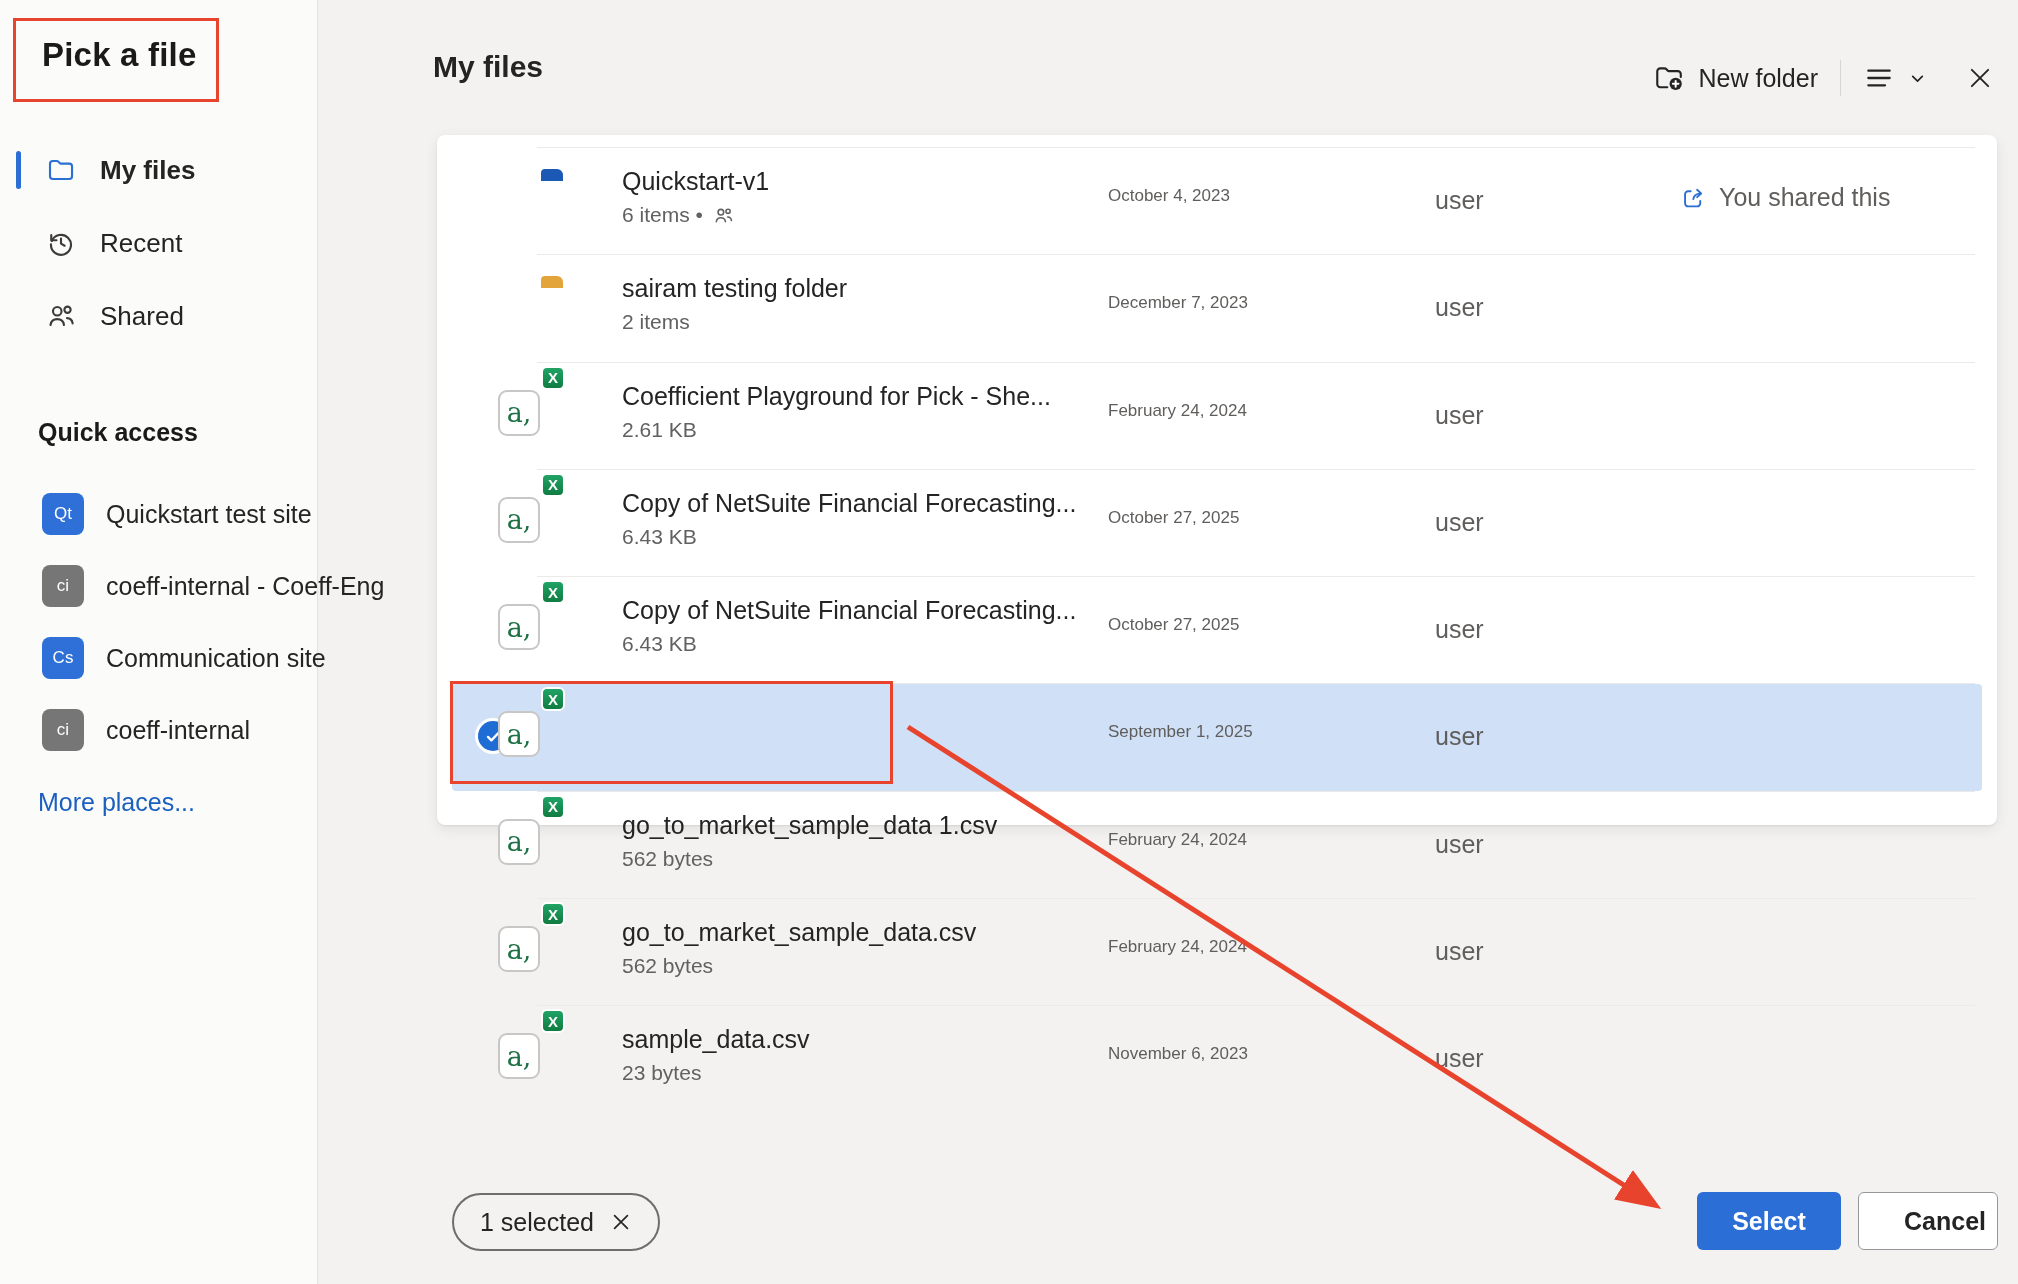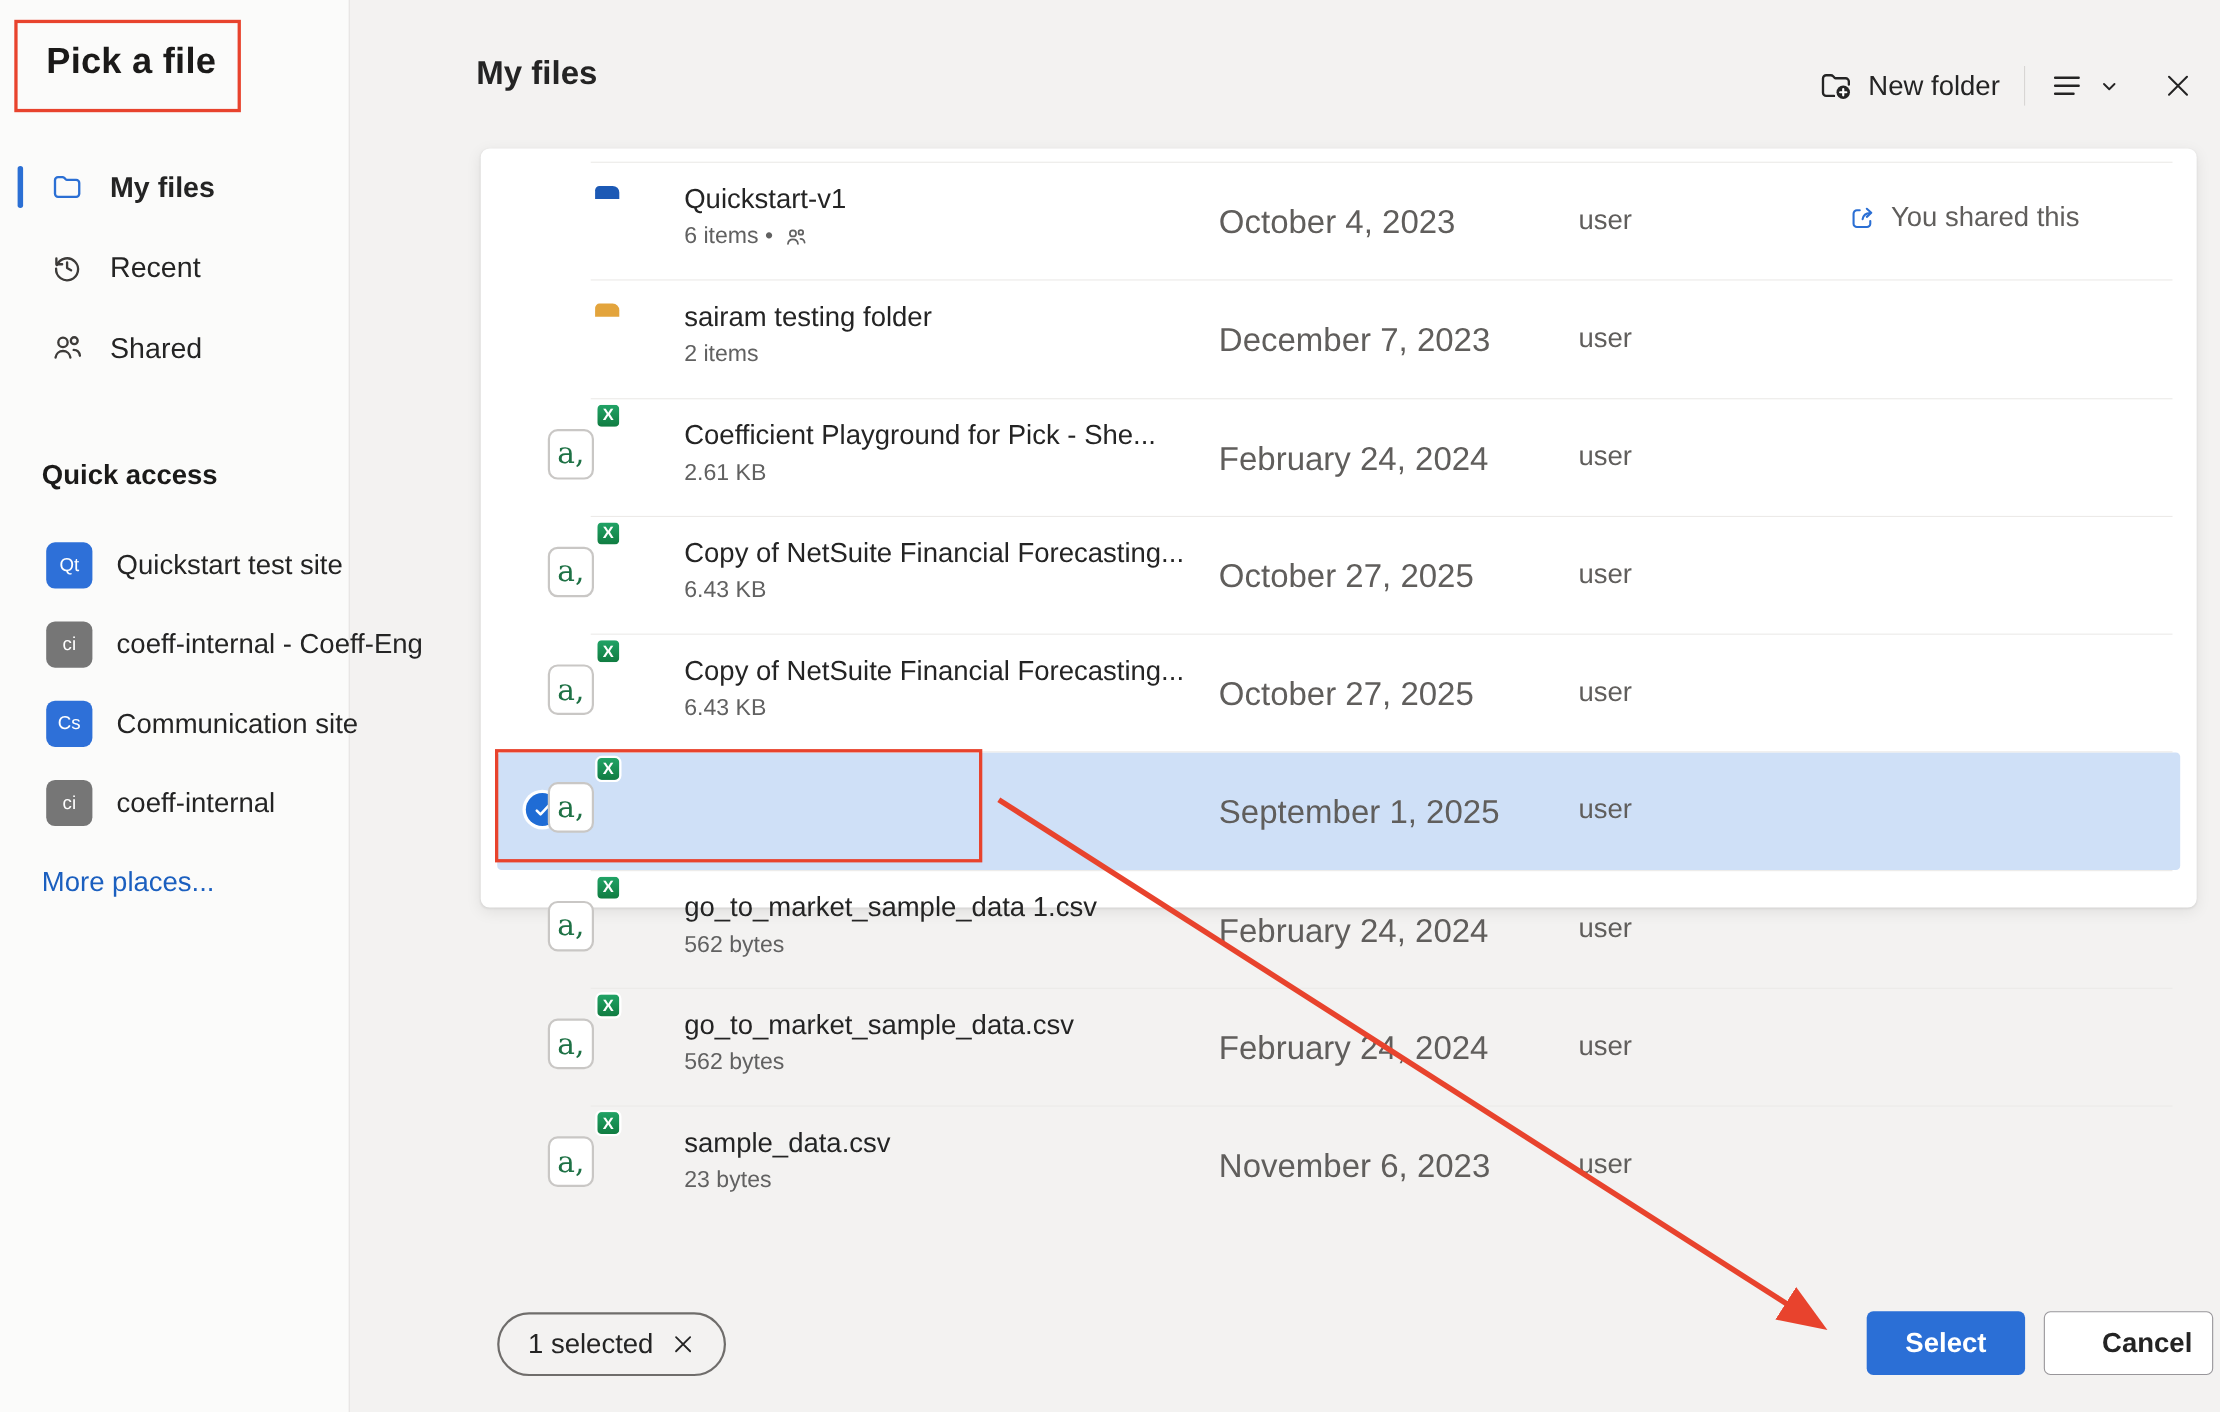--- a/index.html
+++ b/index.html
@@ -41,21 +41,21 @@
   .row::after { content:""; position:absolute; top:0; left:100px; right:22px; height:1px; background:#eceae8; }
   .row.selected::before { content:""; position:absolute; left:15px; right:15px; top:1px; bottom:0; background:#cfe0f7; border-radius:4px; z-index:0; }
   .row > div { position:absolute; z-index:1; }
   .row-check { left:41px; top:38px; width:30px; height:30px; }
   .check-circle { width:30px; height:30px; border-radius:50%; background:#1f6cd5; box-shadow:0 0 0 3px #ffffff; display:flex; align-items:center; justify-content:center; }
   .row-icon { left:104px; top:28px; width:52px; height:52px; }
   .row-main { left:185px; top:20px; width:475px; }
   .row-name { font-size:25px; color:#242424; white-space:nowrap; overflow:hidden; text-overflow:ellipsis; }
   .row-meta { margin-top:7px; font-size:21px; color:#616161; display:flex; align-items:center; }
   .meta-people { margin-left:10px; display:flex; align-items:center; color:#616161; }
-  .row-date { left:671px; top:39px; font-size:30px; color:#605e5c; }
+  .row-date { left:671px; top:39px; font-size:17px; color:#605e5c; }
   .row-user { left:998px; top:39px; font-size:25px; color:#605e5c; }
   .row-shared { left:1243px; top:36px; display:flex; align-items:flex-end; }
   .row-shared .shared-label { font-size:25px; color:#605e5c; margin-left:12px; }
 
   
   .fldr { position:relative; width:50px; height:40px; margin-top:5px; }
   .fldr .tab { position:absolute; left:0; top:-6px; width:22px; height:12px; border-radius:4px 6px 0 0; }
   .fldr .body { position:absolute; inset:0; border-radius:4px; display:flex; align-items:center; justify-content:center; }
   .fldr.blue .tab { background:#1c59b5; }
   .fldr.blue .body { background:linear-gradient(180deg,#3579d8,#2763bd); }
@@ -63,21 +63,21 @@
   .fldr.yellow .body { background:linear-gradient(180deg,#fbd05a,#f2b747); }
   .csvicon { position:relative; width:50px; height:50px; }
   .csvicon .doc { position:absolute; right:1px; top:0; width:42px; height:46px; background:#fff; border:2px solid #c9c7c5; border-radius:9px; display:flex; align-items:center; justify-content:center; color:#1e7145; font-size:27px; font-family:"DejaVu Serif",serif; }
   .csvicon .badge { position:absolute; left:0; bottom:0; width:24px; height:24px; background:linear-gradient(180deg,#21a366,#107c41); border:2px solid #fff; border-radius:6px; color:#fff; font-size:15px; font-weight:700; display:flex; align-items:center; justify-content:center; }
 
   
   .selected-pill { position:absolute; left:452px; top:1193px; height:58px; padding:0 26px; border:2px solid #6f6d6b; border-radius:29px; background:#f3f2f1; display:flex; align-items:center; cursor:pointer; }
   .selected-pill .pill-label { font-size:25px; color:#242424; margin-right:16px; }
   .btn { position:absolute; top:1192px; height:58px; border-radius:6px; font-size:25px; font-weight:600; display:flex; align-items:center; justify-content:center; cursor:pointer; }
   .btn-select { left:1697px; width:144px; background:#2b6fd6; color:#ffffff; }
-  .btn-cancel { left:1858px; width:154px; background:#ffffff; color:#242424; border:1px solid #98969a;padding-left:34px; }
+  .btn-cancel { left:1858px; width:140px; background:#ffffff; color:#242424; border:1px solid #98969a;padding-left:34px; }
 
   
   .anno { position:absolute; border:3px solid #e8432d; pointer-events:none; z-index:5; }
   .anno-title { left:13px; top:18px; width:206px; height:84px; }
   .anno-row { left:450px; top:681px; width:443px; height:103px; }
   #arrow-overlay { position:absolute; left:0; top:0; width:2018px; height:1284px; pointer-events:none; z-index:6; }
 
   svg { display:block; }
 </style>
 </head>

